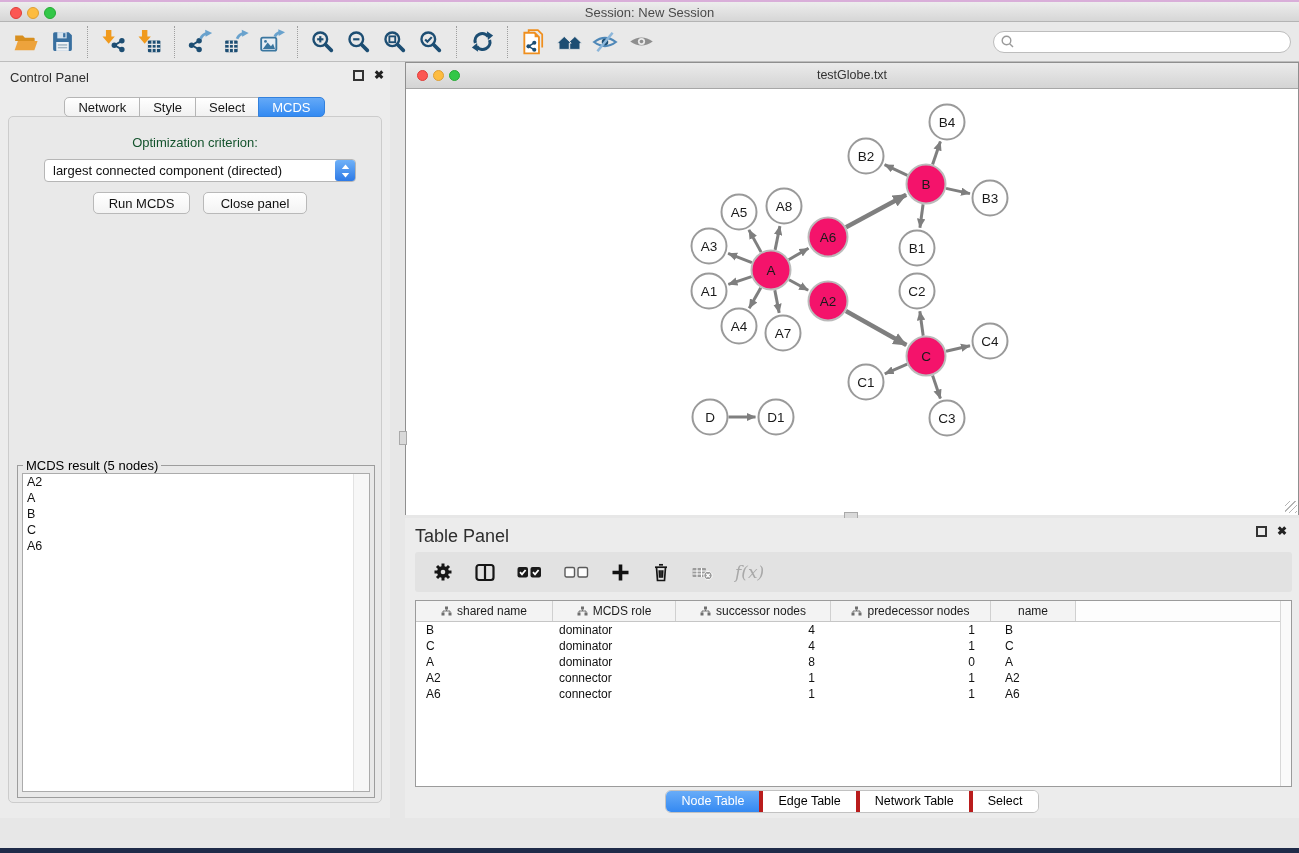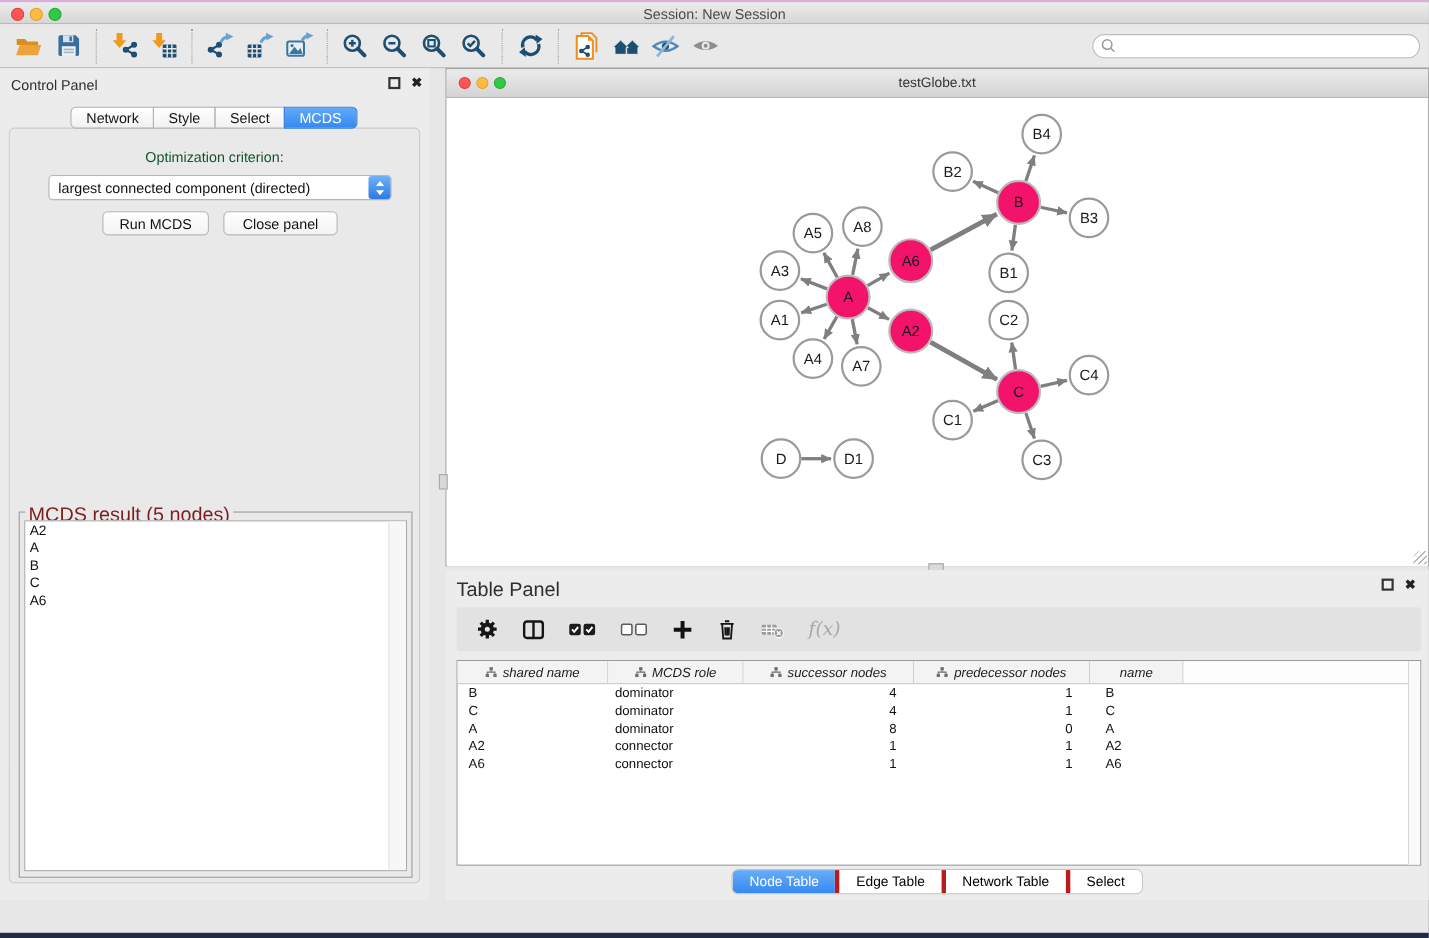--- a/index.html
+++ b/index.html
@@ -64,21 +64,21 @@
   }
   .btn {
     position:absolute; height:22px; background:linear-gradient(#ffffff,#f3f3f3);
     border:1px solid #b9b9b9; border-radius:5px; font-size:13px; color:#111;
     display:flex; align-items:center; justify-content:center;
   }
   .btn-run { left:84px; top:75px; width:97px; }
   .btn-close { left:194px; top:75px; width:104px; }
   .groupbox { position:absolute; left:8px; right:6px; top:348px; bottom:4px; border:1px solid #9d9d9d; }
   .groupbox .legend {
-    position:absolute; left:5px; top:-8px; background:#e9e9e9; padding:0 3px; font-size:18px; color:#7f1d1d;
+    position:absolute; left:5px; top:-8px; background:#e9e9e9; padding:0 3px; font-size:13px; color:#000000;
   }
   .result-list { position:absolute; left:4px; right:4px; top:7px; bottom:5px; background:#fff; border:1px solid #ababab; }
   .result-list .scrollstrip { position:absolute; right:0; top:0; bottom:0; width:16px; background:#f7f7f7; border-left:1px solid #e3e3e3; }
   .result-item { font-size:12.5px; line-height:16px; padding-left:4px; color:#111; }
   
   .net-window {
     position:absolute; left:405px; top:62px; width:894px; height:453px;
     border:1px solid #8f8f8f; background:#fff;
   }
   .net-titlebar {
@@ -100,21 +100,21 @@
   .table-panel .ptitle { position:absolute; left:10px; top:8px; font-size:18px; color:#2e2e2e; }
   .table-panel .float-icon { right:32px; } .table-panel .close-icon { right:12px; }
   .tp-toolbar {
     position:absolute; left:10px; top:34px; width:877px; height:40px; background:#e2e2e2;
     border-radius:3px; display:flex; align-items:center; padding-left:18px;
   }
   .tp-tool { display:flex; align-items:center; justify-content:center; margin-right:22px; }
   .fx-label { font-family:"DejaVu Serif", serif; font-style:italic; font-size:17px; color:#a8a8a8; }
   .tbl { position:absolute; left:10px; top:82px; width:877px; height:187px; background:#fff; border:1px solid #9b9b9b; }
   .tbl-header { display:flex; height:21px; border-bottom:1px solid #c6c6c6; font-size:12px; color:#1c1c1c; }
-  .tbl-hcell { display:flex; align-items:center; justify-content:center; gap:5px; background:#f3f3f3; border-right:1px solid #d0d0d0;font-style:italic; }
+  .tbl-hcell { display:flex; align-items:center; justify-content:center; gap:5px; background:#f3f3f3; border-right:1px solid #d0d0d0; }
   .tbl-hcell.filler { background:#fdfdfd; border-right:none; flex:1; }
   .c0 { width:137px; } .c1 { width:123px; } .c2 { width:155px; } .c3 { width:160px; } .c4 { width:85px; }
   .tbl-row { display:flex; height:16px; font-size:12px; color:#111; align-items:center; }
   .tbl-cell { overflow:hidden; white-space:nowrap; }
   .tbl-cell.c0 { padding-left:10px; } .tbl-cell.c1 { padding-left:6px; }
   .tbl-cell.c2, .tbl-cell.c3 { text-align:right; padding-right:16px; }
   .tbl-cell.c4 { padding-left:14px; }
   .tbl-scroll { position:absolute; right:0; top:0; bottom:0; width:11px; background:#fafafa; border-left:1px solid #d8d8d8; }
   .tp-tabs { position:absolute; left:0; right:0; top:272px; display:flex; justify-content:center; }
   .tp-tabgroup { display:flex; border:1px solid #c2c2c2; border-radius:6px; overflow:hidden; background:#fff; }

